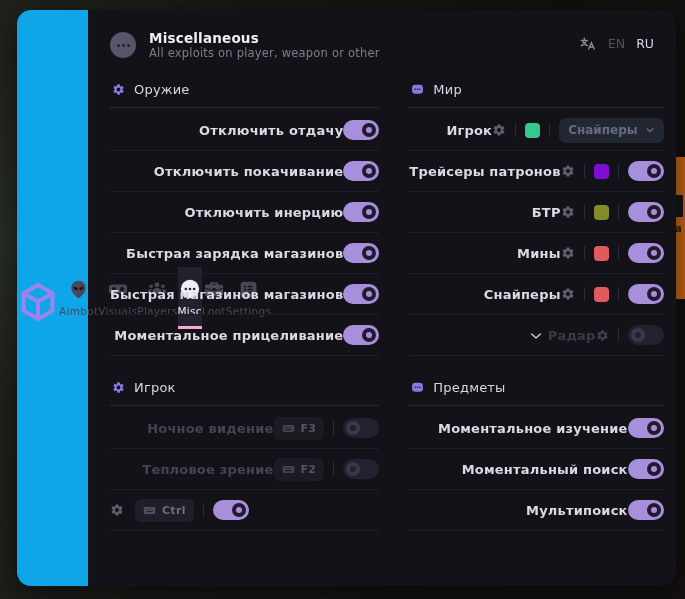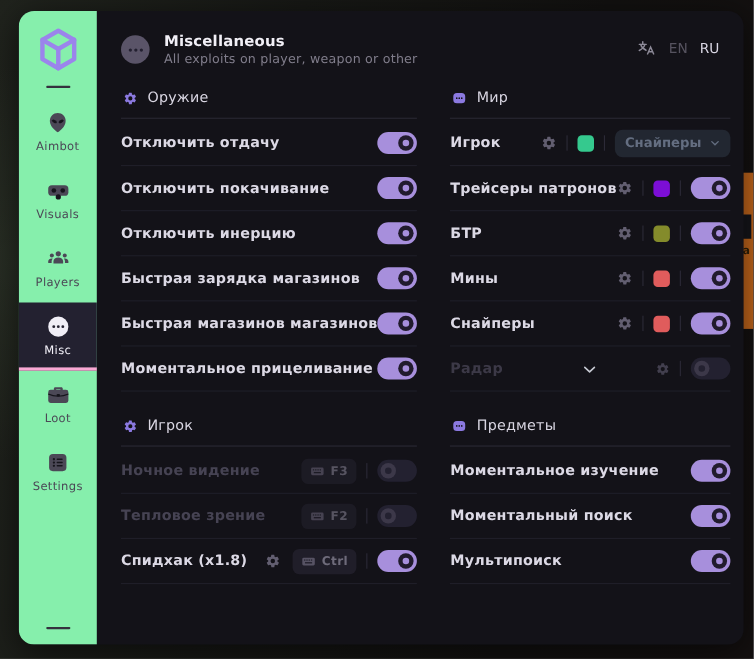--- a/index.html
+++ b/index.html
@@ -15,21 +15,21 @@
   .game-strip{position:absolute;right:0;top:157px;width:11px;height:142px;background:#c2661c;z-index:1;}
   .game-strip .blob{position:absolute;left:0;top:38px;width:9px;height:22px;background:#15151a;border-radius:2px 0 0 2px;}
   .game-strip .letter{position:absolute;left:1px;top:66px;font-size:10px;color:#2e2008;font-weight:bold;}
   
   .window{
     position:absolute;left:17px;top:10px;width:659px;height:576px;
     background:#131218;border-radius:14px;overflow:hidden;display:flex;z-index:2;
     box-shadow:0 6px 30px rgba(0,0,0,.55);
   }
   
-  .sidebar{width:71px;background:#86efac;display:flex;flex-direction:column;align-items:center;flex-shrink:0;}
+  .sidebar{width:71px;background:#0ea5e9;display:flex;flex-direction:row;align-items:center;flex-shrink:0;}
   .logo{margin:14px 0 6px;color:#9b84ec;}
   .side-div{width:22px;height:2px;background:#34313e;border-radius:2px;margin:6px 0 10px;}
   .side-div.bottom{margin:auto 0 14px;}
   .nav-item{
     width:100%;display:flex;flex-direction:column;align-items:center;gap:5px;
     padding:11px 0 9px;color:#4b4856;cursor:pointer;border-bottom:3px solid transparent;box-sizing:border-box;
   }
   .nav-item .nav-label{font-size:10.5px;letter-spacing:.3px;}
   .nav-item.active{background:#232130;color:#f0eef6;border-bottom:3px solid #f9a8d4;}
   .nav-item.active .nav-label{color:#f0eef6;}
@@ -39,21 +39,21 @@
   .avatar{width:26px;height:26px;border-radius:50%;background:#5a5468;display:flex;align-items:center;justify-content:center;gap:2px;flex-shrink:0;margin-top:2px;}
   .avatar i{width:3px;height:3px;border-radius:50%;background:#232030;display:block;}
   .title-block{margin-left:13px;}
   .title{font-size:13.5px;font-weight:bold;color:#f1eff6;letter-spacing:.2px;}
   .subtitle{font-size:11.5px;color:#807d8b;margin-top:0;letter-spacing:.2px;}
   .lang{margin-left:auto;display:flex;align-items:center;gap:11px;margin-top:4px;}
   .translate{color:#8d8a98;}
   .lang-en{font-size:12.5px;color:#56535f;cursor:pointer;}
   .lang-ru{font-size:12.5px;color:#d9d6e3;font-weight:normal;cursor:pointer;}
   
-  .content{padding:14px 22px 0 22px;display:grid;grid-template-columns:1fr 1fr;column-gap:30px;row-gap:20px;}
+  .content{padding:14px 22px 0 22px;display:grid;grid-template-columns:1fr 1fr;column-gap:30px;row-gap:20px;text-align:right;}
   .section-head{display:flex;align-items:center;gap:9px;padding:4px 0 10px 2px;}
   .section-title{font-size:13px;color:#d9d6e2;letter-spacing:.2px;}
   .section-icon{color:#8b79e0;display:flex;}
   .section-div{height:1px;background:#2a2834;margin-bottom:2px;}
   .row{display:flex;align-items:center;height:40px;border-bottom:1px solid #1f1e28;position:relative;font-weight:bold;}
   .row-label{font-size:13px;color:#dcd9e5;letter-spacing:.2px;flex:1;min-width:0;white-space:nowrap;}
   .row.disabled .row-label{color:#464353;}
   .row.dimmest .row-label{color:#3c3947;}
   .gear{color:#625e70;display:flex;cursor:pointer;}
   .row.disabled .gear{color:#423f4e;}
@@ -412,21 +412,20 @@
               </span>
             <span class="ktext">F2</span>
           </span>
           <span class="vsep"></span>
           <span class="toggle">
               <span class="knob"></span>
             </span>
         </div>
 
         <div class="row">
-          <span class="row-label">Спидхак (x1.8)</span>
           <span class="gear" style="margin-right:11px;">
               <svg class="svgi" width="14" height="14" viewBox="0 0 24 24">
                 <path fill="currentColor" d="M19.14 12.94a7.07 7.07 0 0 0 0-1.88l2.03-1.58a.5.5 0 0 0 .12-.64l-1.92-3.32a.5.5 0 0 0-.61-.22l-2.39.96a7.3 7.3 0 0 0-1.63-.94l-.36-2.54a.5.5 0 0 0-.5-.42h-3.84a.5.5 0 0 0-.5.42l-.36 2.54c-.59.24-1.13.56-1.63.94l-2.39-.96a.5.5 0 0 0-.61.22L2.71 8.84a.5.5 0 0 0 .12.64l2.03 1.58a7.07 7.07 0 0 0 0 1.88l-2.03 1.58a.5.5 0 0 0-.12.64l1.92 3.32c.13.22.39.31.61.22l2.39-.96c.5.38 1.04.7 1.63.94l.36 2.54c.04.24.25.42.5.42h3.84c.25 0 .46-.18.5-.42l.36-2.54c.59-.24 1.13-.56 1.63-.94l2.39.96c.22.09.48 0 .61-.22l1.92-3.32a.5.5 0 0 0-.12-.64l-2.03-1.58zM12 15.5a3.5 3.5 0 1 1 0-7 3.5 3.5 0 0 1 0 7z"></path>
               </svg>
             </span>
           <span class="keybadge">
             <span class="kicon">
                 <svg class="svgi" width="13" height="13" viewBox="0 0 24 24">
                   <rect x="1.5" y="5.5" width="21" height="13" rx="2.4" fill="currentColor"></rect>
                   <rect x="4.5" y="8.5" width="2.2" height="2" fill="#201e29"></rect>

